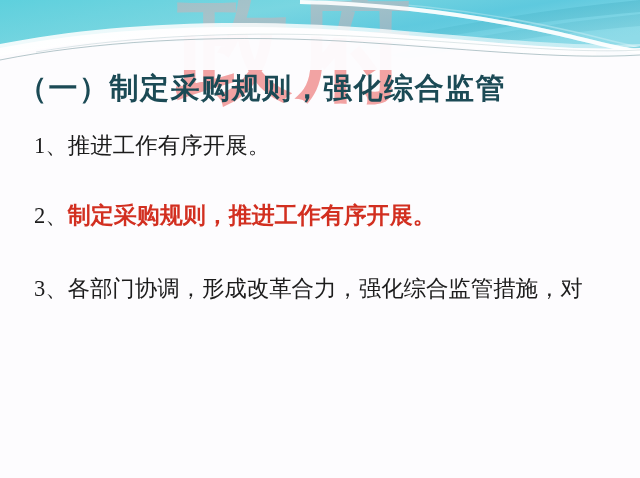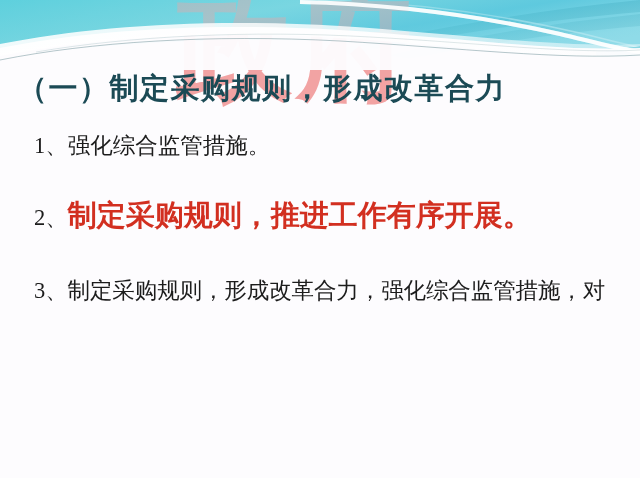--- a/index.html
+++ b/index.html
@@ -99,21 +99,21 @@
   .body-item.item-3 {
     margin: 42px 0 0 0;
     white-space: normal;
     letter-spacing: -0.1px;
   }
   .marker { color: #1c1c1c; }
   .red-emphasis {
     color: #d22f20;
     font-weight: bold;
     font-family: "DejaVu Sans", sans-serif;
-    font-size: 29px;
+    font-size: 23px;
   }
   .item-3 .line { display: block; }
 </style>
 </head>
 <body>
 
 <div id="slide">
 
   <div class="header-band">
     <svg class="header-svg" width="640" height="70" viewBox="0 0 640 70">
@@ -179,31 +179,31 @@
 
     <path d="M0,48 C90,30 210,22 340,30 C460,38 560,52 640,48 L640,70 L0,70 Z" fill="#fdfcfe" opacity="0.97"></path>
     <path d="M0,44 C90,26 210,18 340,26 C460,34 560,48 640,44 L640,56
              C560,60 460,46 340,38 C210,30 90,38 0,56 Z" fill="url(#veilWhite)"></path>
 
     <path d="M300,2 C390,4 480,16 560,34 C590,41 615,48 640,52" fill="none" stroke="#ffffff" stroke-width="4" opacity="0.9"></path>
     <path d="M0,60 C90,42 210,34 340,41 C460,48 560,60 640,55" fill="none" stroke="#33636c" stroke-width="0.7" opacity="0.5"></path>
     <path d="M36,52 C130,36 250,30 370,37 C480,43 570,54 640,50" fill="none" stroke="#3b6f79" stroke-width="0.5" opacity="0.32"></path>
   </svg>
 
-  <div class="slide-title">（一）制定采购规则，形成改革合力</div>
+  <div class="slide-title">（一）制定采购规则，强化综合监管</div>
 
   <div class="body-list">
 
     <div class="body-item item-1">
-      <span class="marker">1、</span><span>强化综合监管措施。</span>
+      <span class="marker">1、</span><span>推进工作有序开展。</span>
     </div>
 
     <div class="body-item item-2">
       <span class="marker">2、</span><span class="red-emphasis">制定采购规则，推进工作有序开展。</span>
     </div>
 
     <div class="body-item item-3">
-      <span class="line"><span class="marker">3、</span><span>制定采购规则，形成改革合力，强化综合监管措施，对</span></span>
+      <span class="line"><span class="marker">3、</span><span>各部门协调，形成改革合力，强化综合监管措施，对</span></span>
     </div>
 
   </div>
 
 </div>
 
 </body></html>

